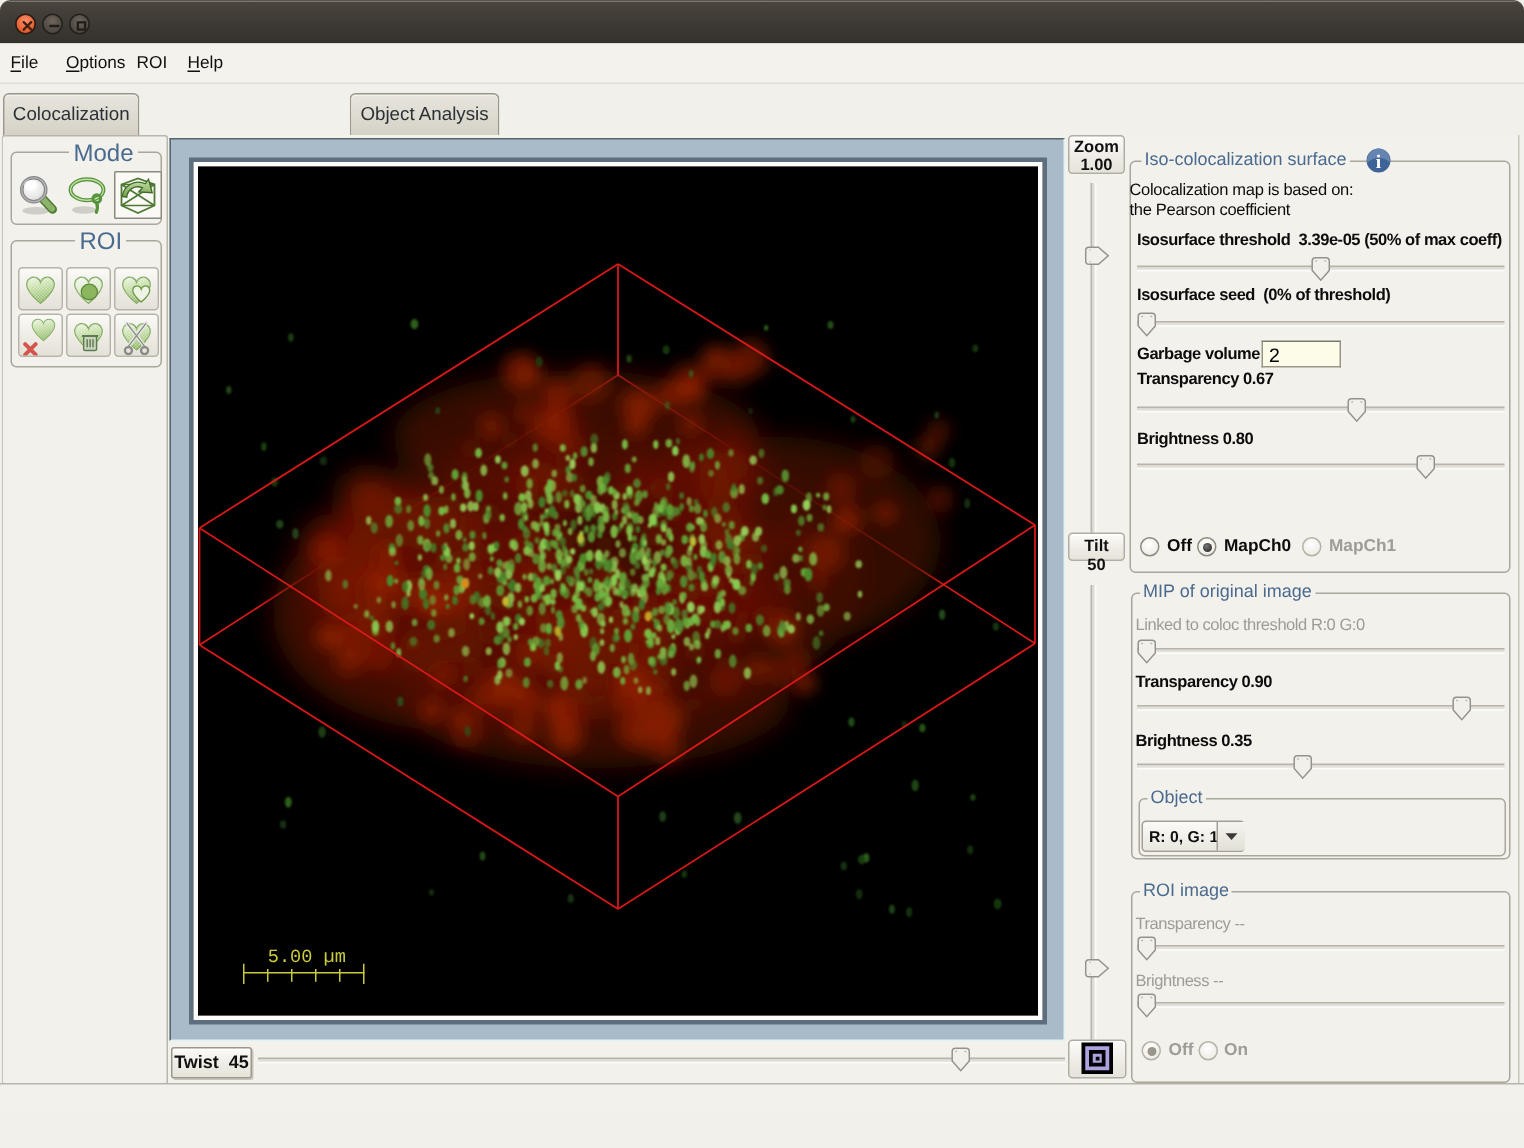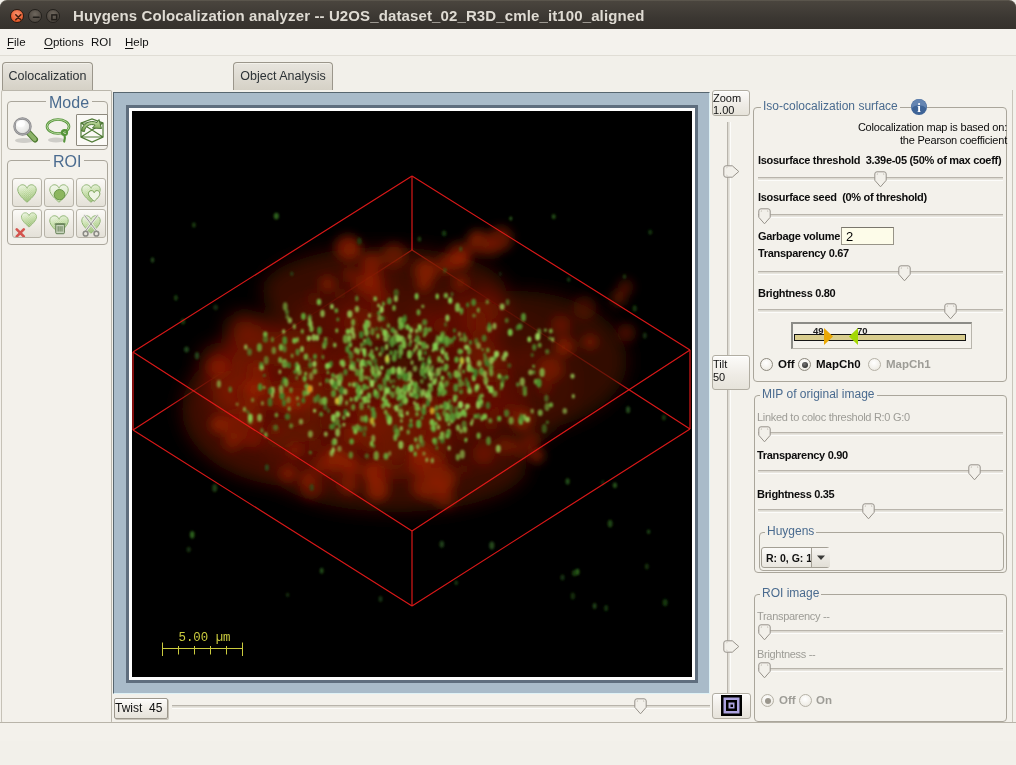--- a/index.html
+++ b/index.html
@@ -30,30 +30,30 @@
 #leftframe{left:1px;top:0px;width:111px;height:633px;border:1px solid #bab6ab;border-left:1px solid #c6c2b7;border-radius:2px;background:#f3f1eb}
 .group{position:absolute;border:1px solid #aaa69b;border-radius:4px}
 .gtitle{position:absolute;top:-8px;font-size:16px;color:#4a6b8f;background:#f3f1eb;padding:0 3px;white-space:nowrap}
 
 .icobtn{position:absolute;border:1px solid #b7b3a8;border-radius:3px;background:linear-gradient(#fbfaf7,#eeebe4 55%,#e4e1d8)}
 
 #cframe{left:113px;top:2px;width:597px;height:602px;background:#a9bbc9;border-top:1px solid #57666f;border-left:1px solid #57666f;border-right:1px solid #dff2f6;border-bottom:1px solid #dff2f6}
 #cframe2{left:12px;top:12px;width:572px;height:578px;border:3px solid #5f6e7e}
 #cframe3{width:566px;height:572px;border:3px solid #fdfdfd;background:#000}
 
-.sbtn{position:absolute;border:1px solid #b1ada2;border-radius:3px;background:linear-gradient(#fcfbf9,#efece6 55%,#e6e3da);font-size:11px;font-weight:normal;color:#111;text-align:left;box-shadow:inset 0 1px 0 #fff}
+.sbtn{position:absolute;border:1px solid #b1ada2;border-radius:3px;background:linear-gradient(#fcfbf9,#efece6 55%,#e6e3da);font-size:11px;font-weight:bold;color:#111;text-align:center;box-shadow:inset 0 1px 0 #fff}
 
 .htrack{position:absolute;height:4px;border-top:1px solid #b8b4ab;border-bottom:1px solid #fcfcfa;background:linear-gradient(#d8d5cc,#eceae4)}
 .vtrack{position:absolute;width:4px;border-left:1px solid #b8b4ab;border-right:1px solid #fcfcfa;background:linear-gradient(90deg,#d8d5cc,#eceae4)}
 .hs{position:absolute;width:13px;height:17px}
 .vs{position:absolute;width:17px;height:13px}
 
 .blab{position:absolute;font-size:11px;letter-spacing:-0.3px;font-weight:bold;color:#0c0c0c;white-space:nowrap}
 .glab{position:absolute;font-size:11px;letter-spacing:-0.3px;font-weight:normal;color:#9d9c96;white-space:nowrap}
-.ctext{position:absolute;font-size:11px;letter-spacing:-0.2px;color:#0c0c0c;white-space:nowrap;text-align:right}
+.ctext{position:absolute;font-size:11px;letter-spacing:-0.2px;color:#0c0c0c;white-space:nowrap;text-align:left}
 
 .radio{position:absolute;width:13px;height:13px;border-radius:50%;background:radial-gradient(circle at 45% 35%,#ffffff,#f2f0ea 60%,#e2dfd7);border:1px solid #8d897e}
 .radio.sel::after{content:"";position:absolute;left:2.5px;top:2.5px;width:6px;height:6px;border-radius:50%;background:radial-gradient(circle at 40% 35%,#777,#1a1a1a)}
 .radio.dis{border-color:#b5b1a6}
 .radio.seldis::after{content:"";position:absolute;left:2.5px;top:2.5px;width:6px;height:6px;border-radius:50%;background:#9a968c}
 .rlab{position:absolute;font-size:11.5px;font-weight:bold;color:#0c0c0c}
 .rlab.dis{color:#9d9c96}
 
 #band{left:0;top:722px;width:1016px;height:19px;background:#f3f1eb;border-top:1px solid #b8b4a9}
 #statusbar{left:0;top:741px;width:1016px;height:24px;background:#f2f0ea;border-top:1px solid #cbc7bc}
@@ -72,21 +72,20 @@
   <div id="btn-min" class="wbtn abs">
         <svg width="13" height="13" viewBox="0 0 13 13">
           <path d="M3.5 6.3 L9 6.3" stroke="#211e1a" stroke-width="1.6" stroke-linecap="round"></path>
         </svg>
       </div>
   <div id="btn-max" class="wbtn abs">
         <svg width="13" height="13" viewBox="0 0 13 13">
           <rect x="3.9" y="3.9" width="4.8" height="4.8" fill="none" stroke="#211e1a" stroke-width="1.5"></rect>
         </svg>
       </div>
-  <div id="title" class="abs">Huygens Colocalization analyzer -- U2OS_dataset_02_R3D_cmle_it100_aligned</div>
 </div>
 <div id="menubar" class="abs">
   <div class="mi" style="left:7px"><u>F</u>ile</div>
   <div class="mi" style="left:44px"><u>O</u>ptions</div>
   <div class="mi" style="left:91px">ROI</div>
   <div class="mi" style="left:125px"><u>H</u>elp</div>
 </div>
 <div id="tabrow" class="abs">
   <div id="tabline" class="abs"></div>
   <div id="tab1" class="tab inactive">Colocalization</div>
@@ -1216,21 +1215,21 @@
     </div>
         </div>
   </div>
 
   <div class="sbtn" style="left:712px;top:0px;width:38px;height:26px;line-height:12px;padding-top:1px">Zoom<br>1.00</div>
   <div class="vtrack" style="left:727px;top:32px;height:238px"></div>
   <div class="vs" style="left:723px;top:74px"><svg width="17" height="13" viewBox="0 0 17 13">
           <path d="M0.8 3 Q0.8 0.8 3 0.8 L9.3 0.8 L15.8 6.5 L9.3 12.2 L3 12.2 Q0.8 12.2 0.8 10 Z" fill="#f2f0ea" stroke="#96928a" stroke-width="1"></path>
           <path d="M3.5 3.2 q0 -0.8 0.9 -0.8 M3.5 9.8 q0 0.8 0.9 0.8" stroke="#c8c4ba" fill="none" stroke-width="0.8"></path>
         </svg></div>
-  <div class="sbtn" style="left:712px;top:265px;width:38px;height:35px;line-height:13px;padding-top:2px">Tilt<br>50</div>
+  <div class="sbtn" style="left:712px;top:265px;width:38px;height:19px;line-height:13px;padding-top:2px">Tilt<br>50</div>
   <div class="vtrack" style="left:727px;top:300px;height:307px"></div>
   <div class="vs" style="left:723px;top:549px"><svg width="17" height="13" viewBox="0 0 17 13">
           <path d="M0.8 3 Q0.8 0.8 3 0.8 L9.3 0.8 L15.8 6.5 L9.3 12.2 L3 12.2 Q0.8 12.2 0.8 10 Z" fill="#f2f0ea" stroke="#96928a" stroke-width="1"></path>
           <path d="M3.5 3.2 q0 -0.8 0.9 -0.8 M3.5 9.8 q0 0.8 0.9 0.8" stroke="#c8c4ba" fill="none" stroke-width="0.8"></path>
         </svg></div>
   <div class="sbtn" style="left:712px;top:603px;width:39px;height:26px">
     <svg width="37" height="24" viewBox="0 0 37 24">
           <g transform="translate(8,1)">
             <rect x="0" y="0" width="21" height="21" fill="#000"></rect>
             <rect x="2.5" y="2.5" width="16" height="16" fill="#aca3e0"></rect>
@@ -1278,29 +1277,20 @@
 <div class="hs" style="left:898px;top:175px"><svg width="13" height="17" viewBox="0 0 13 17">
           <path d="M3 0.8 L10 0.8 Q12.2 0.8 12.2 3 L12.2 9.3 L6.5 15.8 L0.8 9.3 L0.8 3 Q0.8 0.8 3 0.8 Z" fill="#f2f0ea" stroke="#96928a" stroke-width="1"></path>
           <path d="M3.2 3.5 q-0.1 -0.7 0.8 -0.8 M9.8 3.5 q0.1 -0.7 -0.8 -0.8" stroke="#b5b1a6" fill="none" stroke-width="0.9"></path>
         </svg></div>
 <div class="blab" style="left:758px;top:197px">Brightness 0.80</div>
 <div class="htrack" style="left:758px;top:219px;width:245px"></div>
 <div class="hs" style="left:944px;top:213px"><svg width="13" height="17" viewBox="0 0 13 17">
           <path d="M3 0.8 L10 0.8 Q12.2 0.8 12.2 3 L12.2 9.3 L6.5 15.8 L0.8 9.3 L0.8 3 Q0.8 0.8 3 0.8 Z" fill="#f2f0ea" stroke="#96928a" stroke-width="1"></path>
           <path d="M3.2 3.5 q-0.1 -0.7 0.8 -0.8 M9.8 3.5 q0.1 -0.7 -0.8 -0.8" stroke="#b5b1a6" fill="none" stroke-width="0.9"></path>
         </svg></div>
-<div class="abs" style="left:791px;top:232px;width:181px;height:27px;background:#f4f2ec;border-top:2px solid #8c8c87;border-left:2px solid #8c8c87;border-right:1px solid #b8b5ac;border-bottom:1px solid #b8b5ac">
-<div class="abs" style="left:1px;top:10px;width:172px;height:7px;background:#d9cd8d;border:1px solid #141414"></div>
-<div class="abs" style="left:20px;top:1px;font-size:9.5px;font-weight:bold;color:#222">49</div>
-<div class="abs" style="left:64px;top:1px;font-size:9.5px;font-weight:bold;color:#222">70</div>
-<svg width="177" height="25" viewBox="0 0 177 25" style="position:absolute;left:0;top:0">
-<path d="M31 4 L40 12.5 L31 21 Z" fill="#eaa804"></path>
-<path d="M65 4 L56 12.5 L65 21 Z" fill="#a4d804"></path>
-</svg>
-      </div>
 <div class="radio " style="left:760px;top:268px"></div>
 <div class="rlab" style="left:778px;top:268px">Off</div>
 <div class="radio sel" style="left:798px;top:268px"></div>
 <div class="rlab" style="left:816px;top:268px">MapCh0</div>
 <div class="radio dis" style="left:868px;top:268px"></div>
 <div class="rlab dis" style="left:886px;top:268px">MapCh1</div>
 <div class="group" style="left:754px;top:305px;width:253px;height:178px"></div>
 <div class="abs" style="left:760px;top:297px;font-size:12px;color:#4a6b8f;background:#f3f1eb;padding:0 2px">MIP of original image</div>
 <div class="glab" style="left:757px;top:321px">Linked to coloc threshold R:0 G:0</div>
 <div class="htrack" style="left:758px;top:342px;width:245px"></div>
@@ -1314,21 +1304,21 @@
           <path d="M3 0.8 L10 0.8 Q12.2 0.8 12.2 3 L12.2 9.3 L6.5 15.8 L0.8 9.3 L0.8 3 Q0.8 0.8 3 0.8 Z" fill="#f2f0ea" stroke="#96928a" stroke-width="1"></path>
           <path d="M3.2 3.5 q-0.1 -0.7 0.8 -0.8 M9.8 3.5 q0.1 -0.7 -0.8 -0.8" stroke="#b5b1a6" fill="none" stroke-width="0.9"></path>
         </svg></div>
 <div class="blab" style="left:757px;top:398px">Brightness 0.35</div>
 <div class="htrack" style="left:758px;top:419px;width:245px"></div>
 <div class="hs" style="left:862px;top:413px"><svg width="13" height="17" viewBox="0 0 13 17">
           <path d="M3 0.8 L10 0.8 Q12.2 0.8 12.2 3 L12.2 9.3 L6.5 15.8 L0.8 9.3 L0.8 3 Q0.8 0.8 3 0.8 Z" fill="#f2f0ea" stroke="#96928a" stroke-width="1"></path>
           <path d="M3.2 3.5 q-0.1 -0.7 0.8 -0.8 M9.8 3.5 q0.1 -0.7 -0.8 -0.8" stroke="#b5b1a6" fill="none" stroke-width="0.9"></path>
         </svg></div>
 <div class="group" style="left:759px;top:442px;width:245px;height:39px"></div>
-<div class="abs" style="left:765px;top:434px;font-size:12px;color:#4a6b8f;background:#f3f1eb;padding:0 2px">Huygens</div>
+<div class="abs" style="left:765px;top:434px;font-size:12px;color:#4a6b8f;background:#f3f1eb;padding:0 2px">Object</div>
 <div class="abs" style="left:761px;top:457px;width:69px;height:21px;border:1px solid #a39f94;border-radius:3px;background:linear-gradient(#fbfaf8,#eae7e0)">
 <span style="position:absolute;left:4px;top:4px;font-size:10.5px;font-weight:bold;color:#111">R: 0, G: 1</span>
 <div class="abs" style="left:49px;top:0px;width:19px;height:19px;border-left:1px solid #a39f94;background:linear-gradient(#f6f4f0,#e2dfd6)"><svg width="18" height="18" viewBox="0 0 18 18">
             <path d="M5 7.5 L13 7.5 L9 12 Z" fill="#3a3a38"></path>
           </svg></div>
 </div>
 <div class="group" style="left:754px;top:504px;width:253px;height:128px"></div>
 <div class="abs" style="left:760px;top:496px;font-size:12px;color:#4a6b8f;background:#f3f1eb;padding:0 2px">ROI image</div>
 <div class="glab" style="left:757px;top:520px">Transparency --</div>
 <div class="htrack" style="left:758px;top:540px;width:245px"></div>

